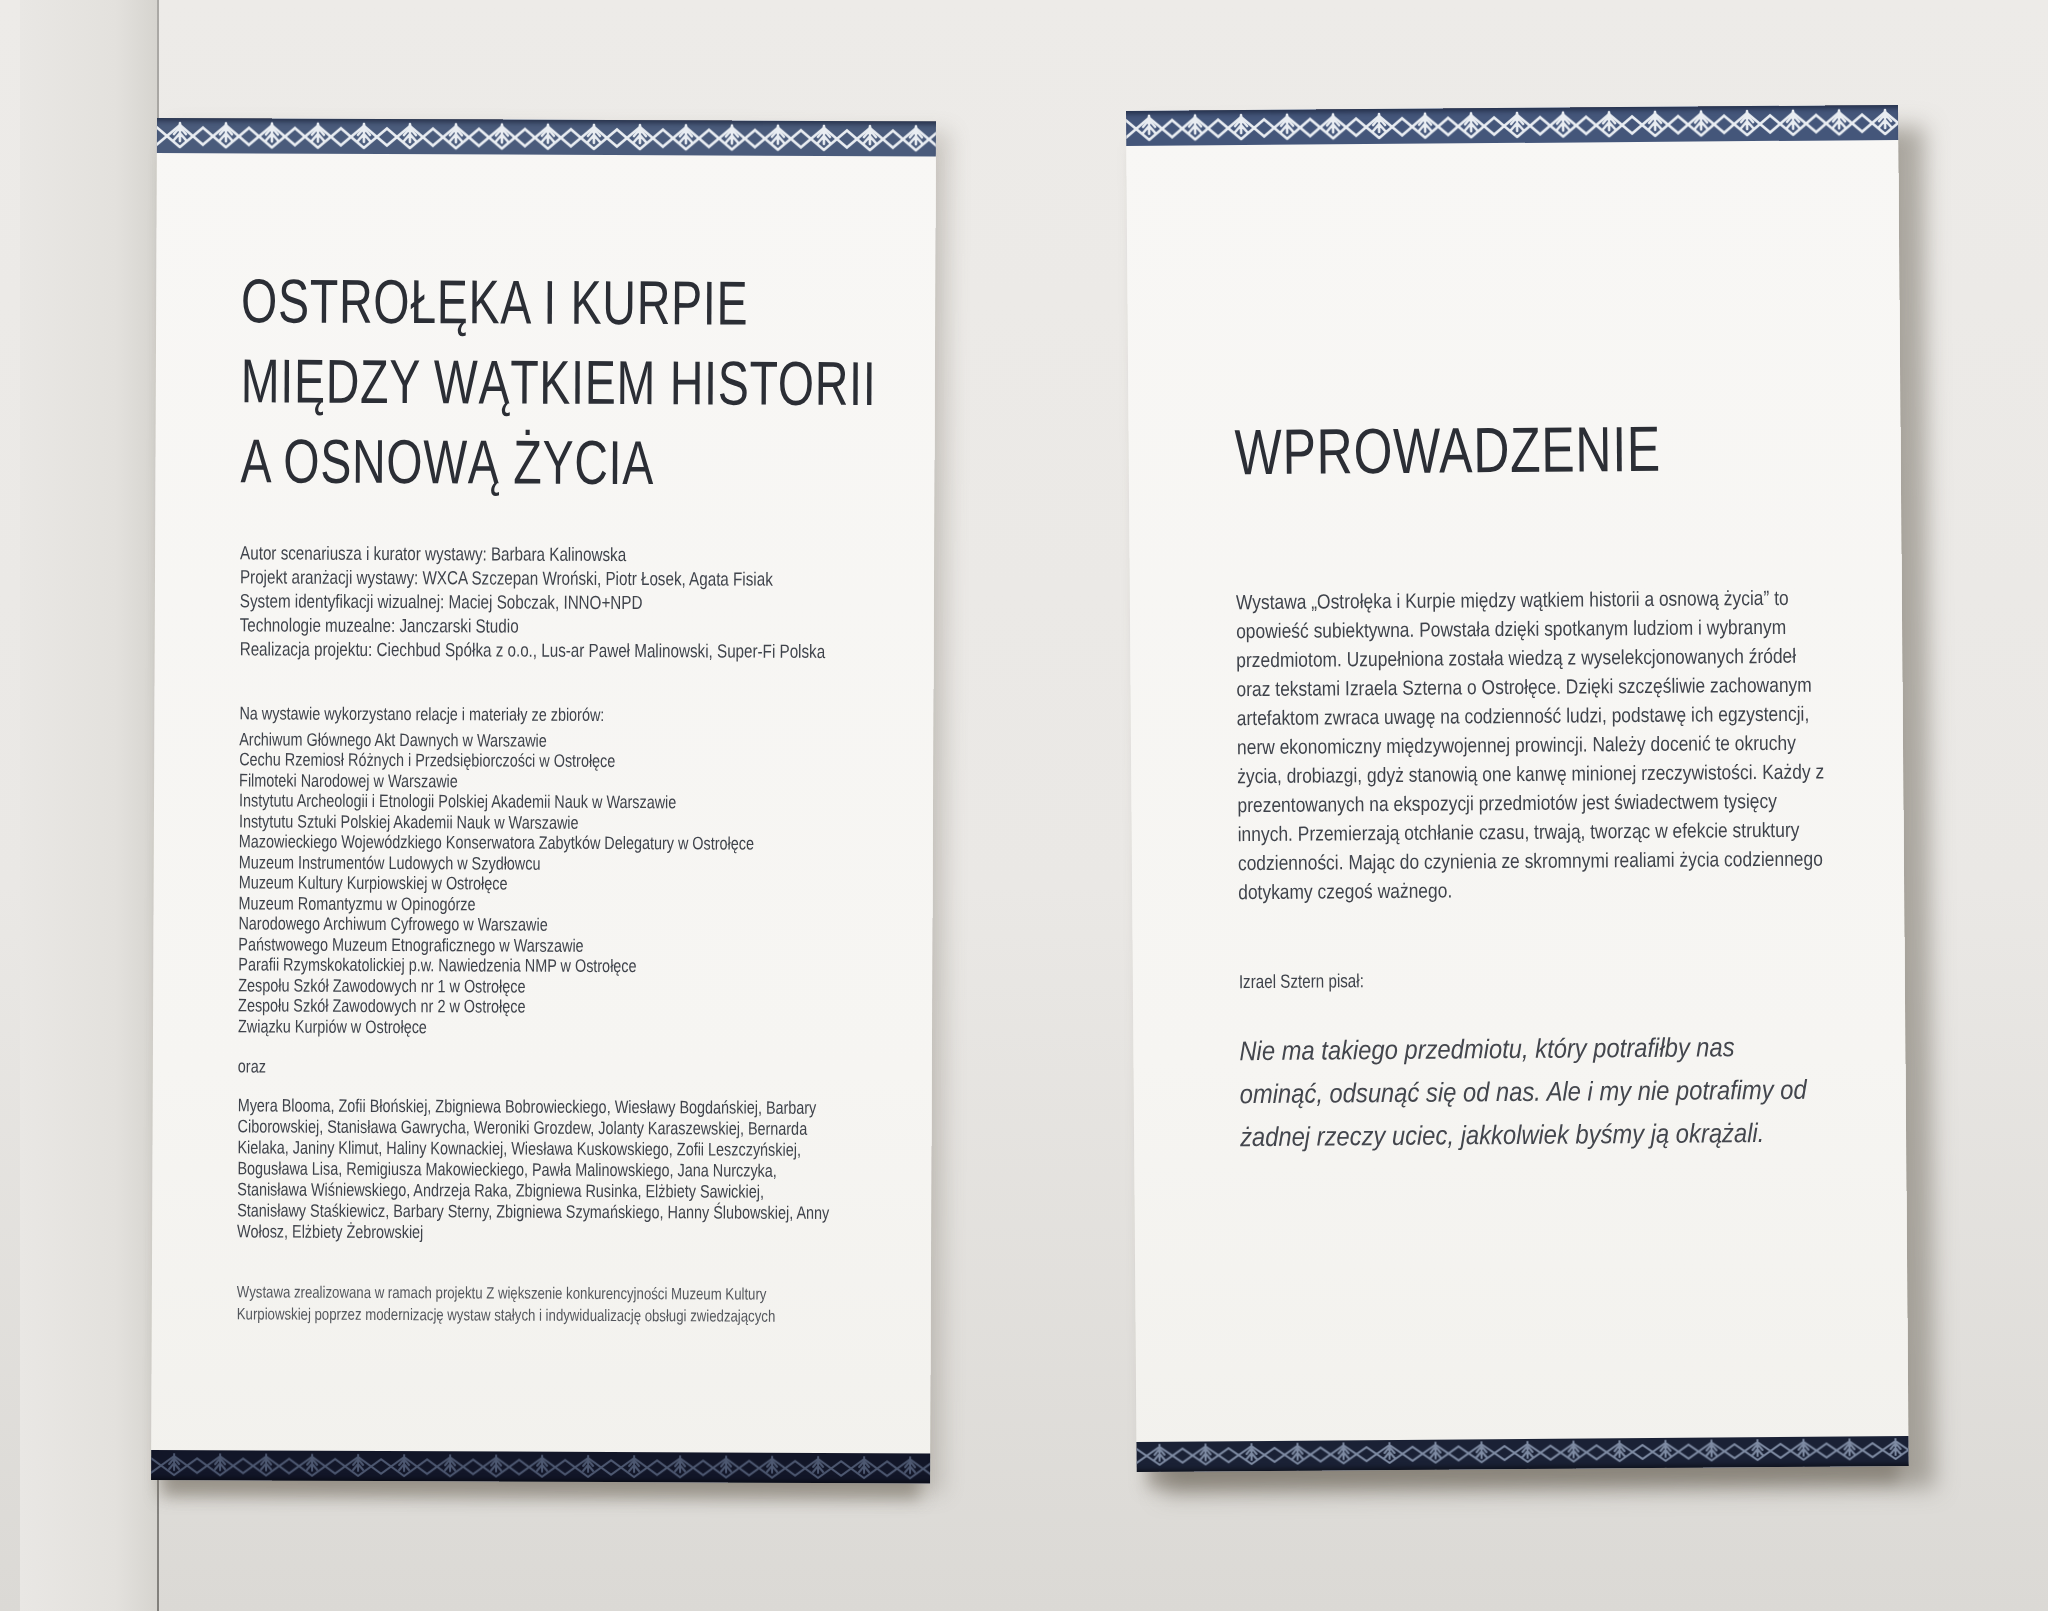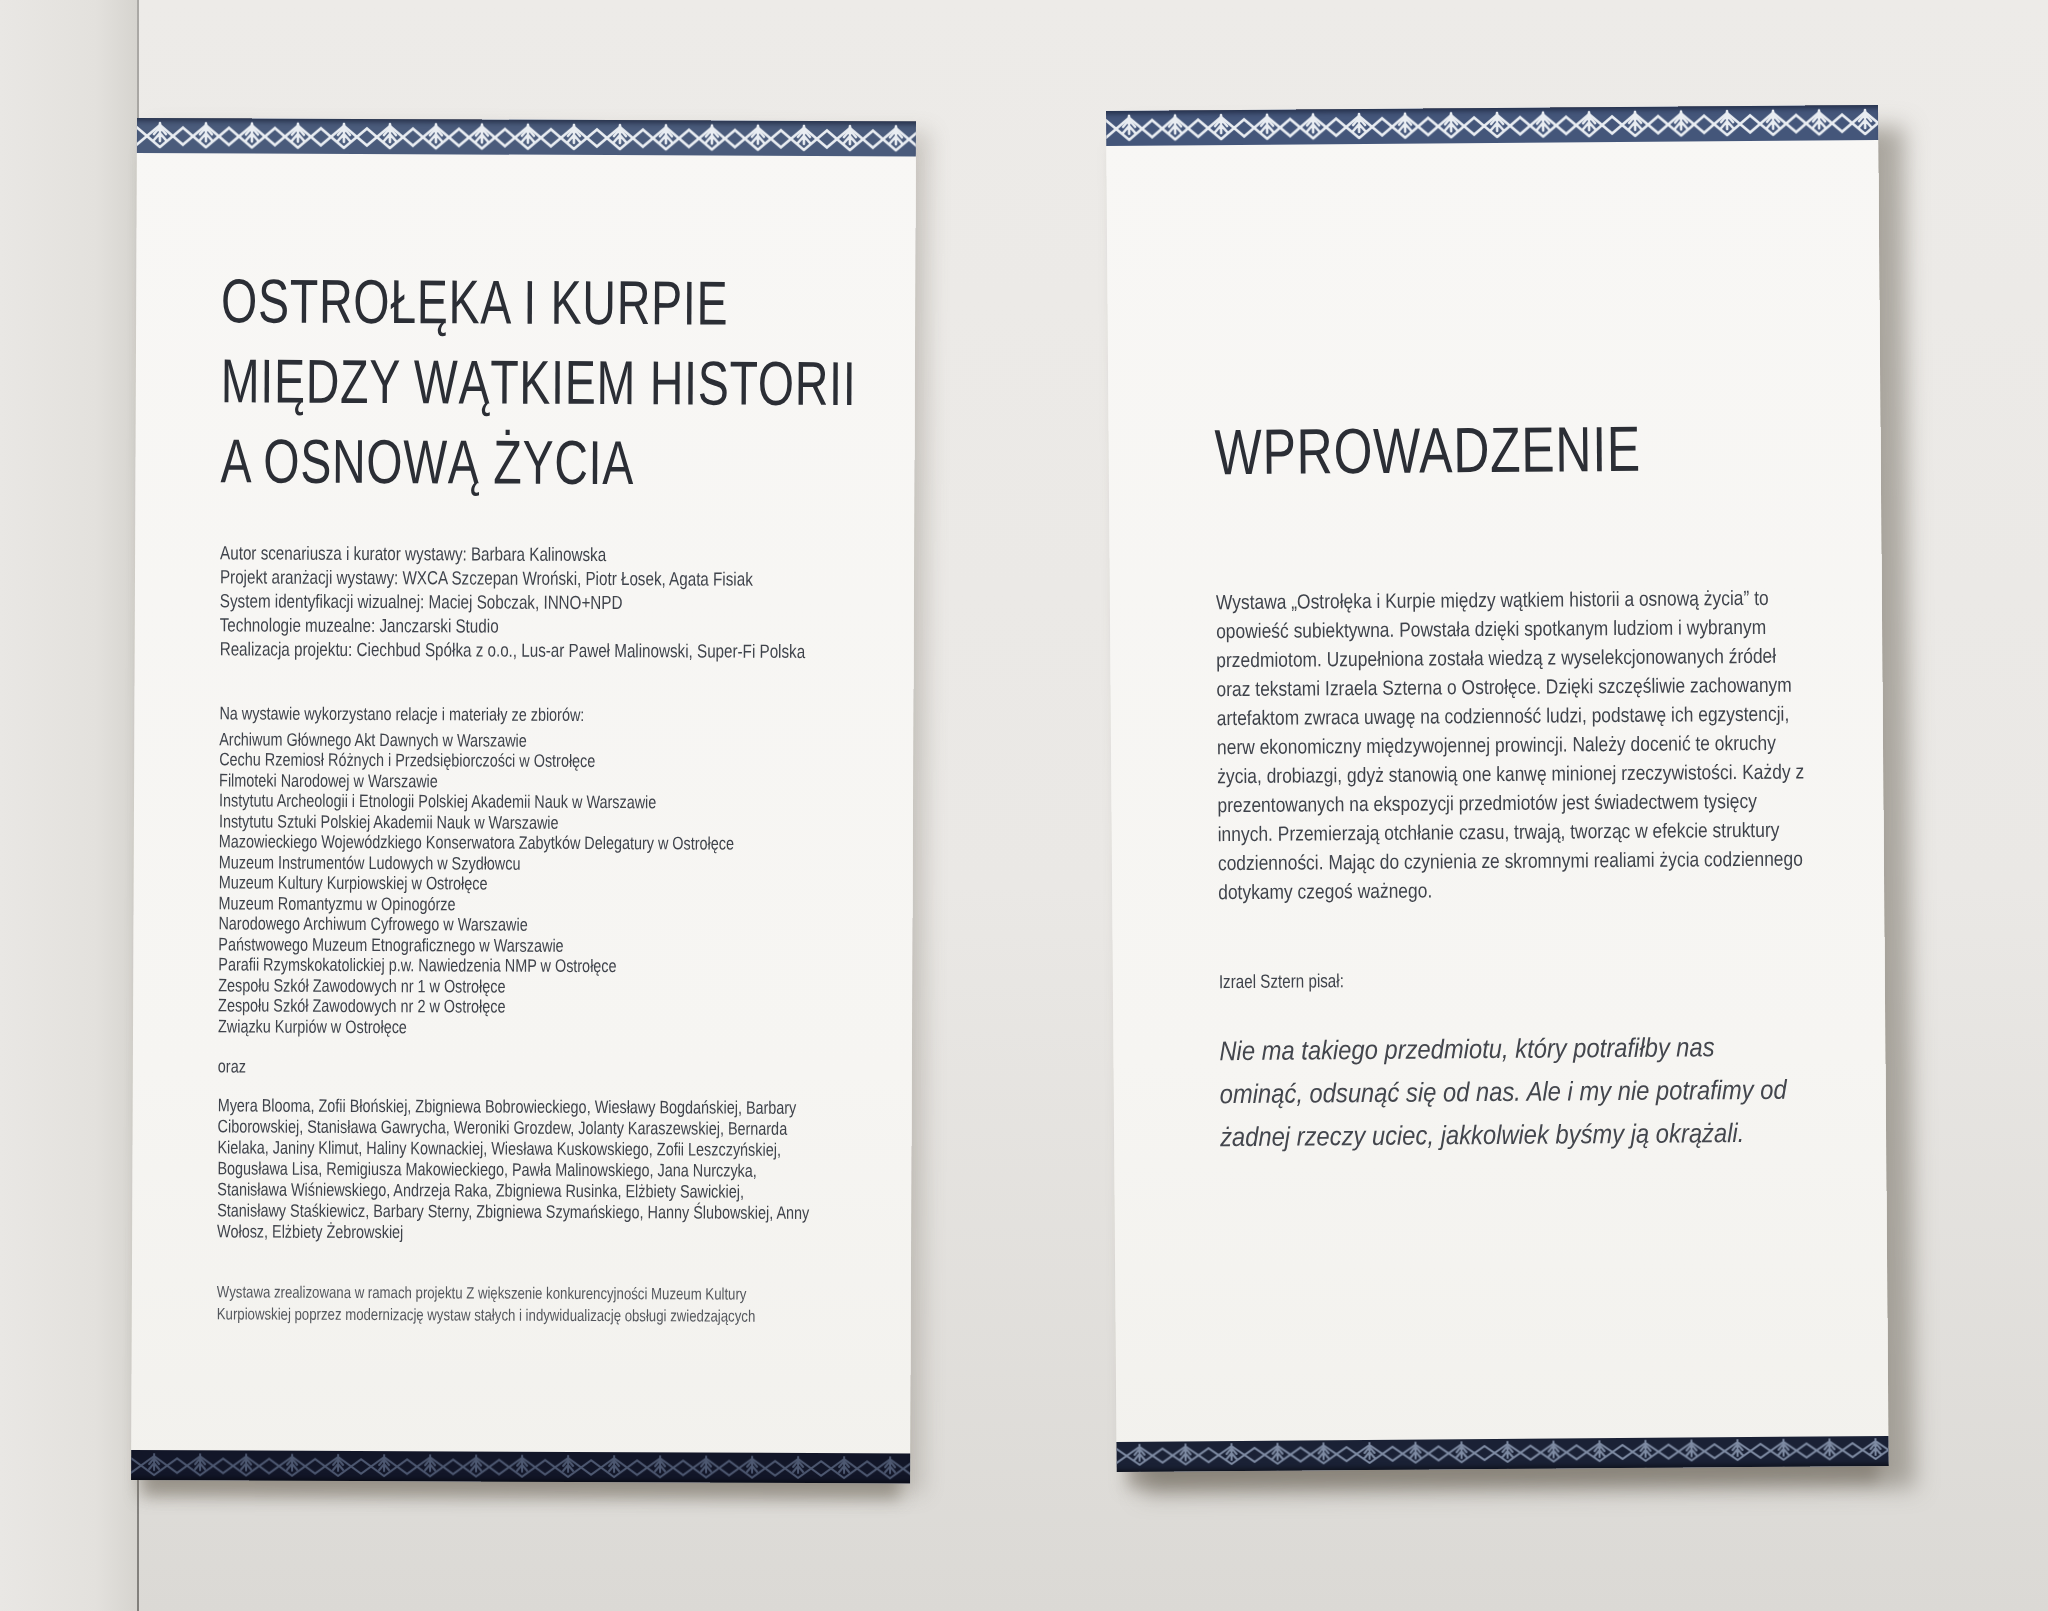--- a/index.html
+++ b/index.html
@@ -2,21 +2,21 @@
 <html lang="pl"><head>
 <meta charset="utf-8">
 <style>
   html,body{margin:0;padding:0;}
   body{
     width:2048px;height:1611px;
     font-family:"Liberation Sans", sans-serif;
     background:linear-gradient(180deg,#edebe8 0%,#eae8e5 55%,#dbd9d5 100%);
     overflow:hidden;position:relative;
   }
-  .scene{position:absolute;inset:0;}
+  .scene{position:absolute;inset:0;margin-left:20px;}
   
   .wall-strip{
     position:absolute;left:0;top:0;bottom:0;width:137px;
     background:linear-gradient(90deg,#e9e7e4 0%,#e3e1dd 70%,#d6d4cf 100%);
   }
   .corner-line{
     position:absolute;left:137px;top:0;bottom:0;width:2px;
     background:linear-gradient(180deg,rgba(90,88,84,.45),rgba(70,68,64,.6));
   }
   

